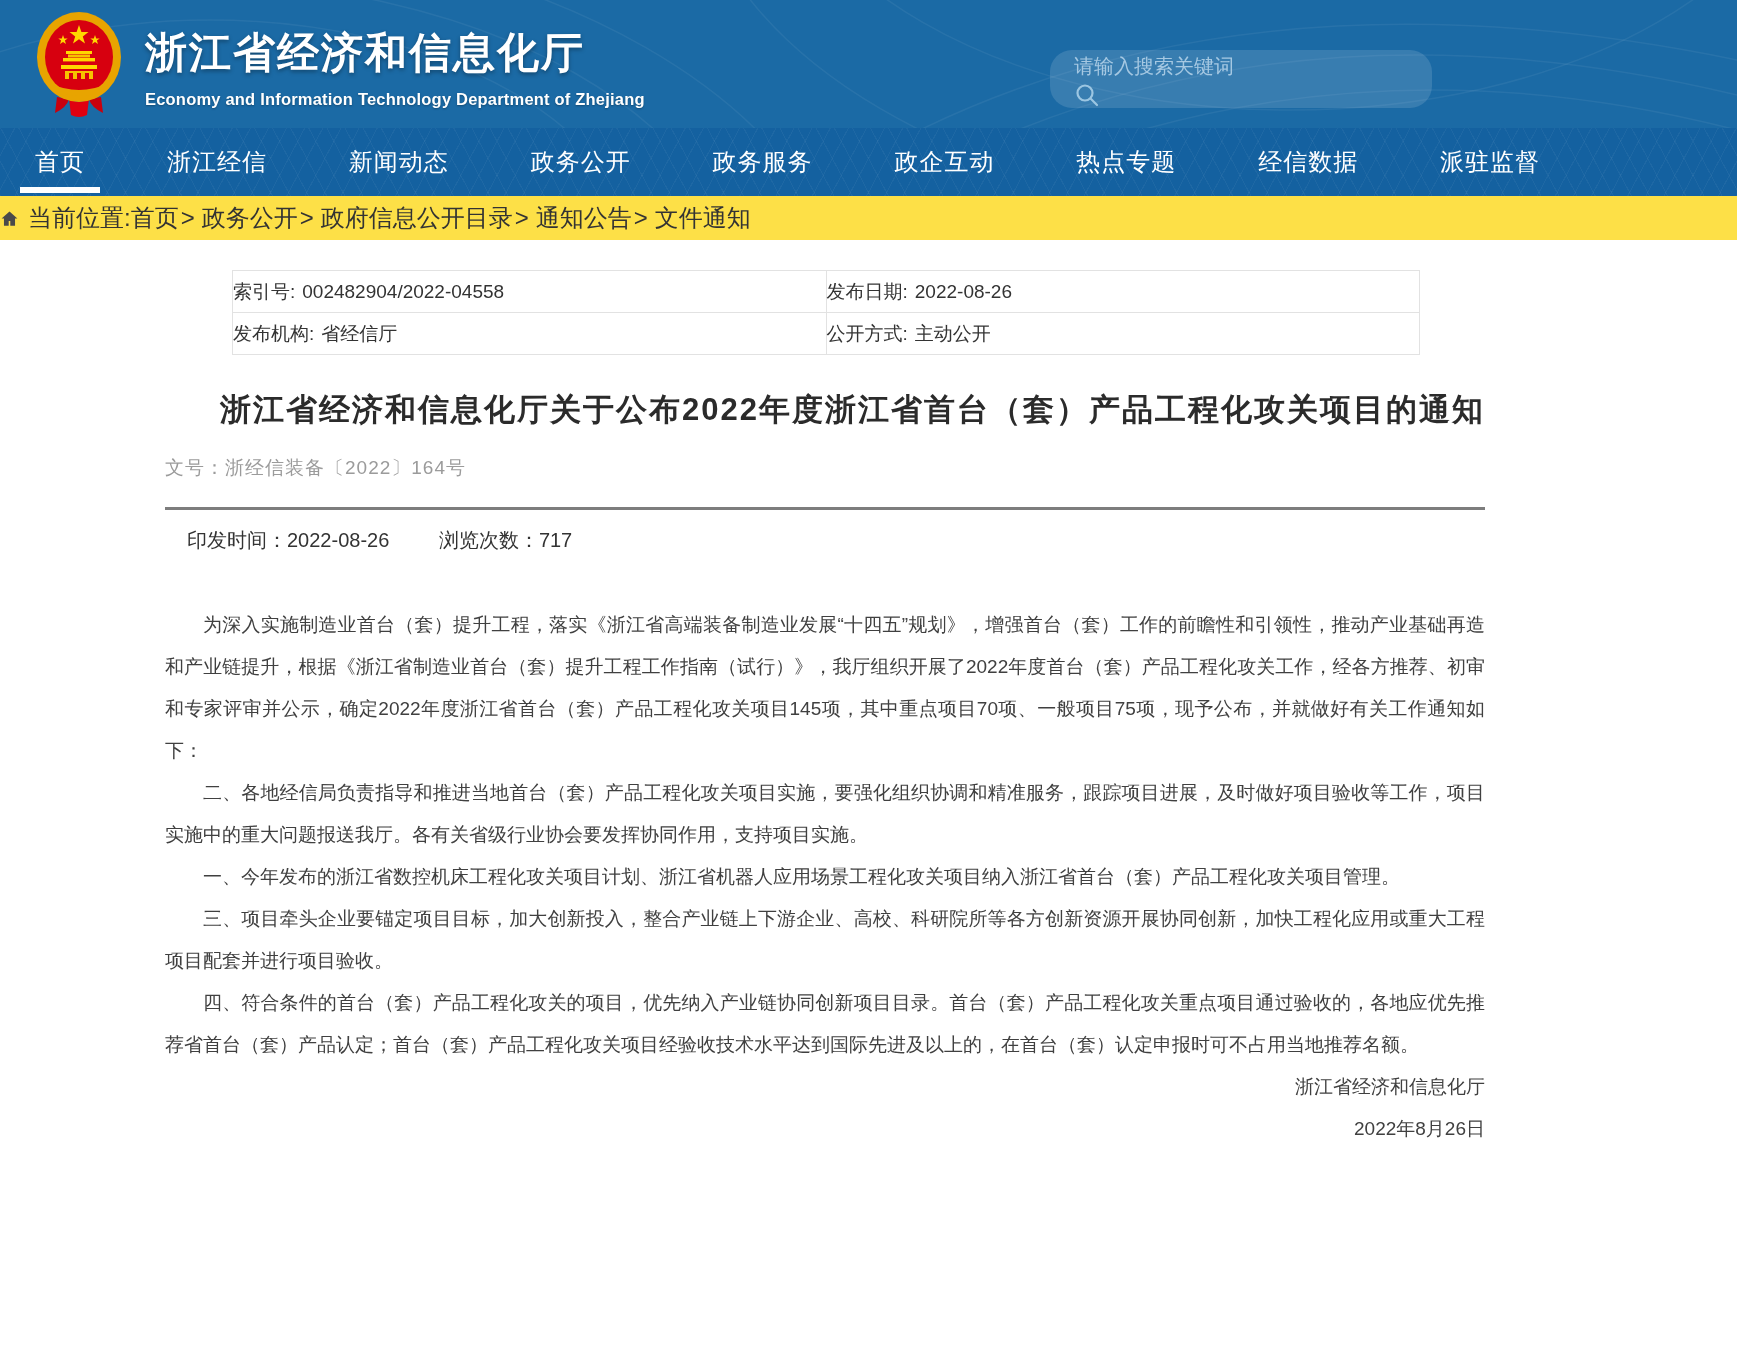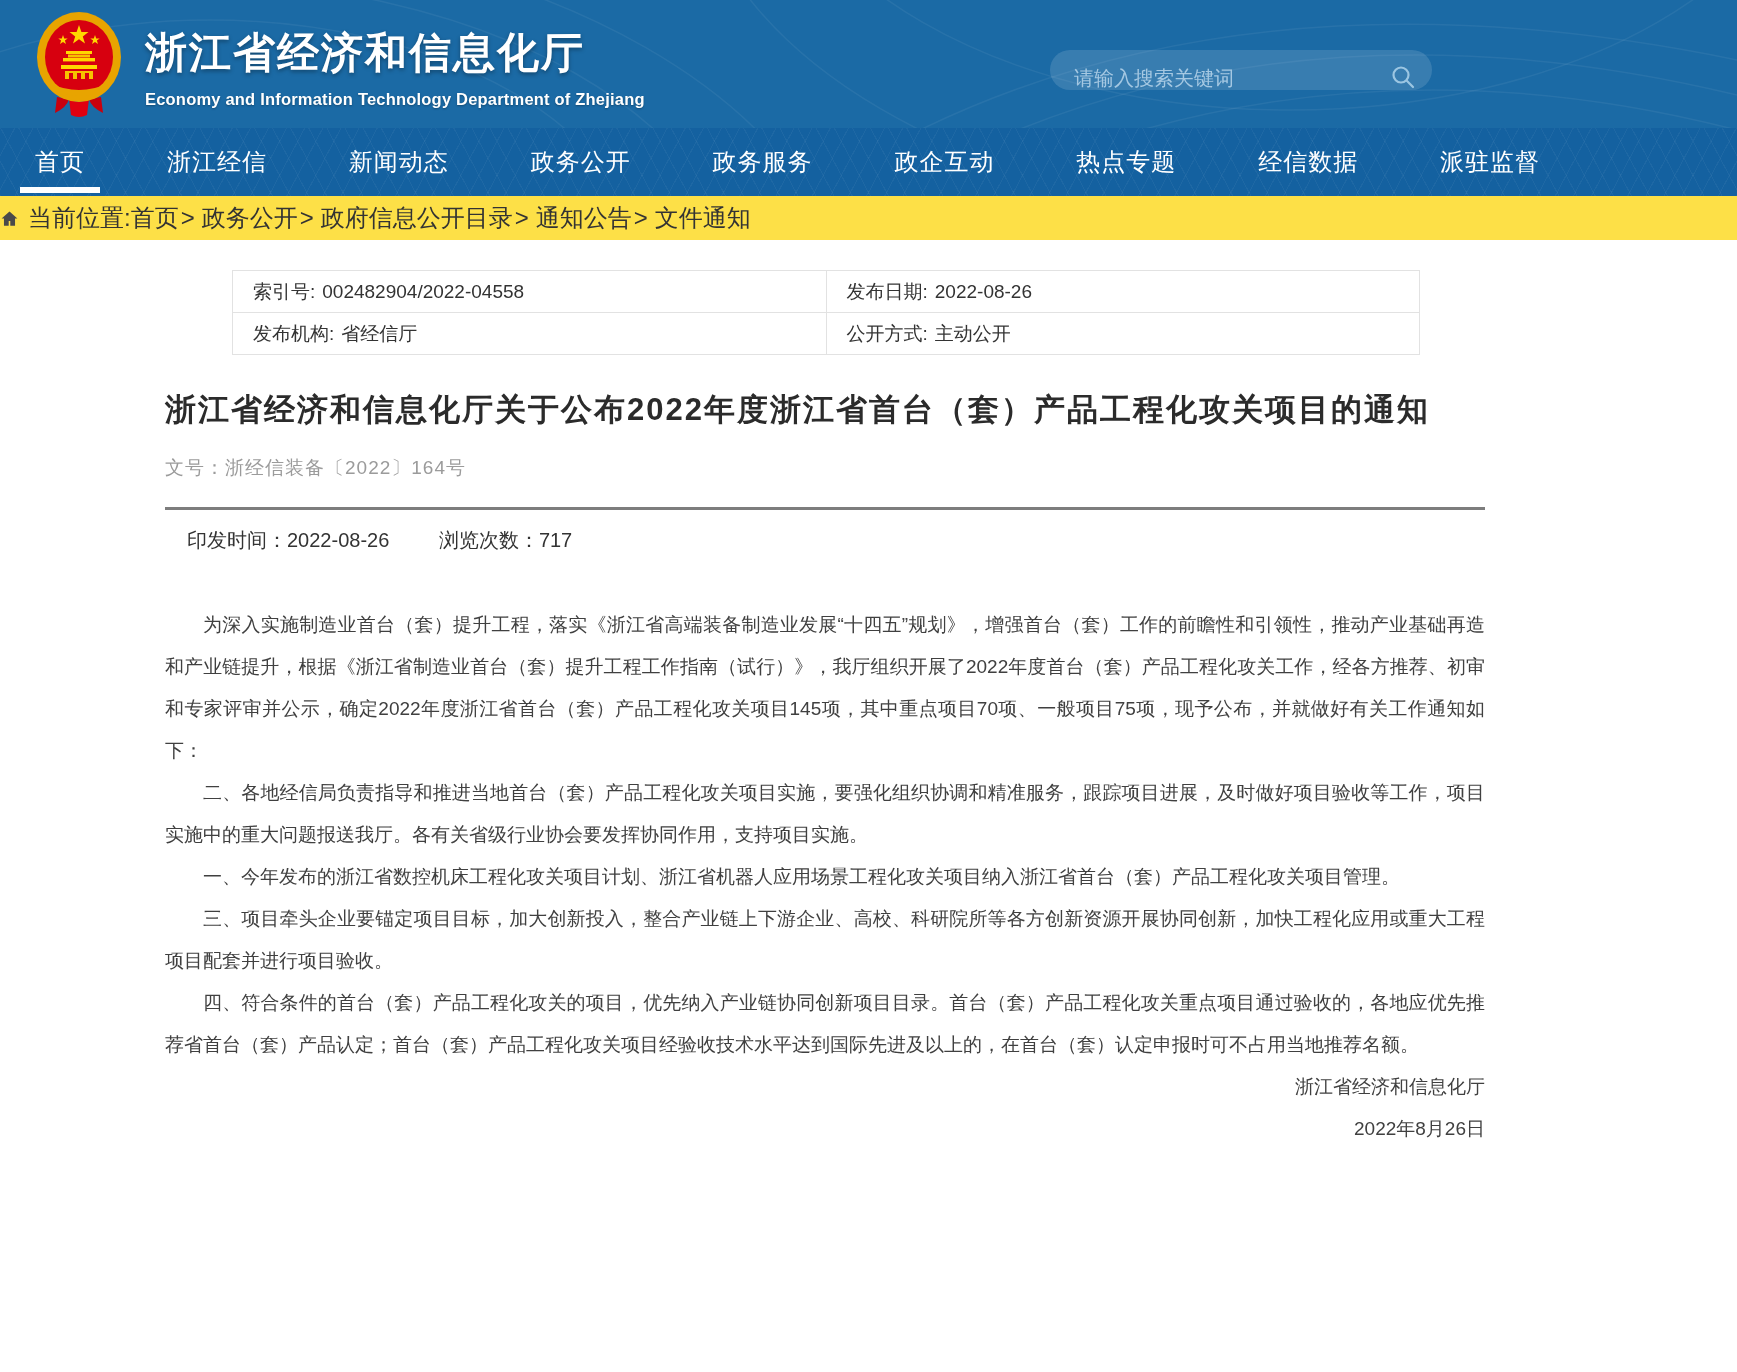--- a/index.html
+++ b/index.html
@@ -45,27 +45,28 @@
     color: #ffffff;
     letter-spacing: 0.2px;
     text-shadow: 0 1px 2px rgba(0,0,0,0.3);
     white-space: nowrap;
   }
   .search-box {
     position: absolute;
     top: 50px;
     right: 305px;
     width: 382px;
-    height: 40px;
+    height: 58px;
     border-radius: 22px;
     background: rgba(255,255,255,0.13);
     display: flex;
-    align-items: flex-end;
+    align-items: flex-start;
     padding: 0 16px 0 24px;
     z-index: 2;
+    flex-direction: column;
   }
   .search-box input {
     flex: 1;
     border: none;
     outline: none;
     background: transparent;
     font-size: 20px;
     color: #d9e9f5;
     font-family: inherit;
   }
@@ -131,28 +132,27 @@
     margin-left: 67px;
     width: 1188px;
     border-collapse: collapse;
     font-size: 19px;
     color: #333333;
   }
   .meta-table td {
     border: 1px solid #e2e2e2;
     height: 42px;
     width: 50%;
-    padding-left: 20px;
     background: #ffffff;
   }
   .meta-value { margin-left: 7px; }
 
   .doc-title {
     margin-top: 34px;
-    text-align: left;
+    text-align: right;
     font-size: 31px;
     font-weight: bold;
     color: #2b2b2b;
     letter-spacing: 2px;
     line-height: 1.35;
   }
   .doc-number {
     margin-top: 24px;
     text-align: left;
     font-size: 19px;

